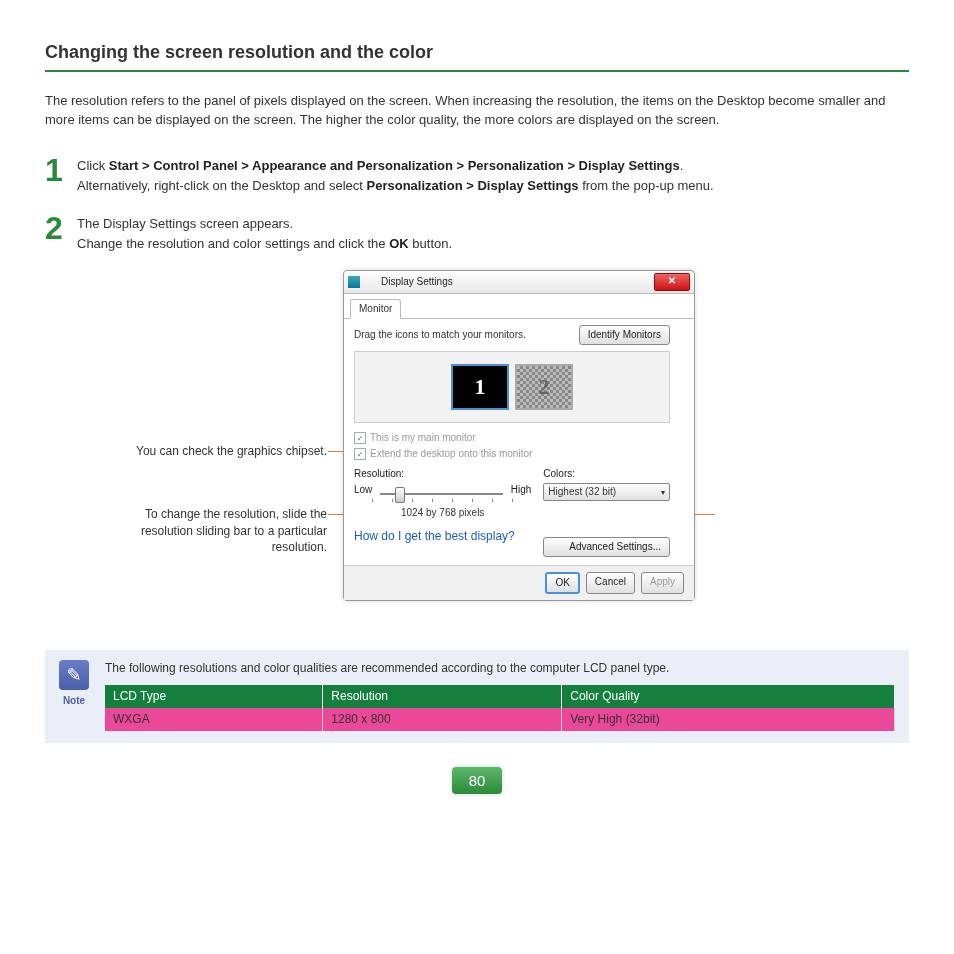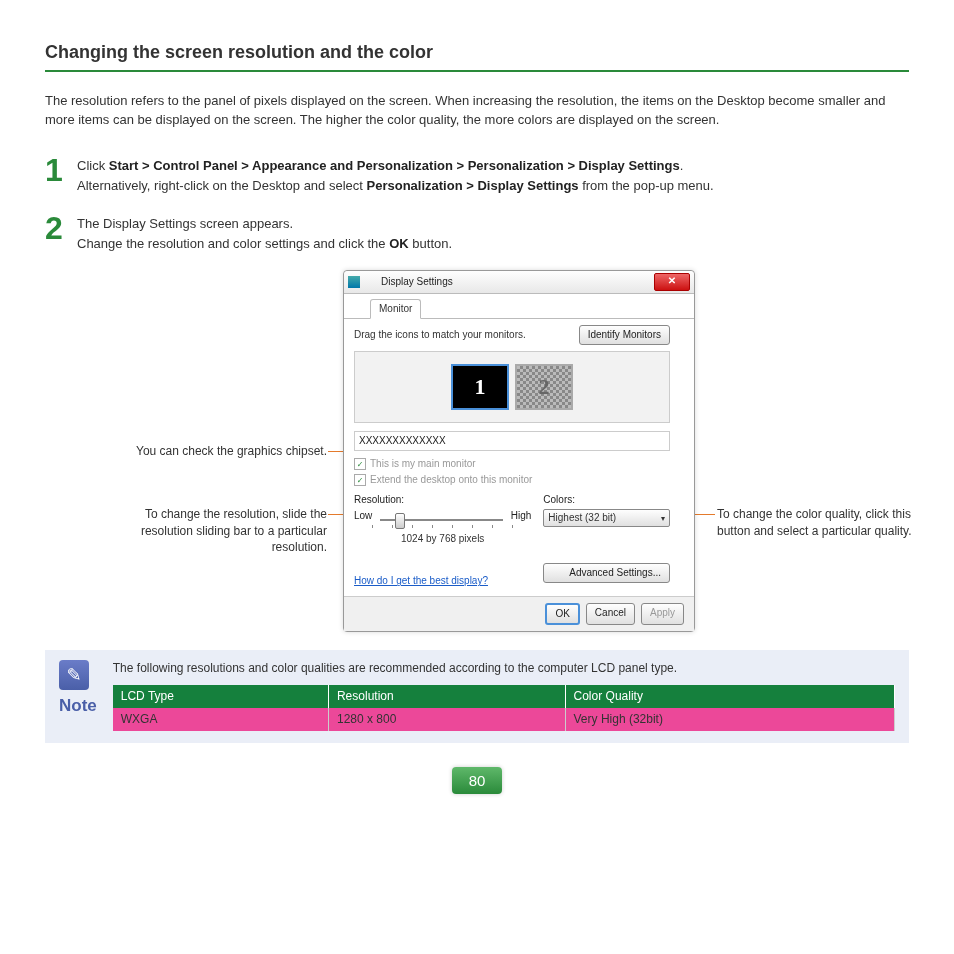--- a/index.html
+++ b/index.html
@@ -82,21 +82,21 @@
   }
   .tab-row { background: #fff; border-bottom: 1px solid #bbb; padding: 4px 6px 0 6px;}
   .tab {
     display: inline-block;
     background: #fff;
     border: 1px solid #bbb;
     border-bottom: 1px solid #fff;
     padding: 2px 8px;
     font-size: 10px;
     border-radius: 3px 3px 0 0;
-    position: relative; top: 1px; margin-left: 20px;
+    position: relative; top: 1px;
   }
   .content { background: #fff; padding: 6px 24px 8px 10px; }
   .row-top { display: flex; justify-content: space-between; align-items: center; margin-bottom: 6px; }
   .instr { font-size: 10px; }
   .btn {
     background: linear-gradient(#fefefe,#e0e0e0);
     border: 1px solid #888;
     border-radius: 3px;
     padding: 2px 8px;
     font-size: 10px;
@@ -153,21 +153,21 @@
   .combo {
     display:flex; align-items:center;
     border:1px solid #888;
     background:linear-gradient(#fefefe,#e0e0e0);
     padding:1px 4px;
     font-size:10px;
     justify-content:space-between;
     border-radius:2px;
   }
   .combo .arrow { font-size:8px; }
-  .link { color:#1a5cc8; text-decoration:underline; font-size:10px; display:inline-block; margin-top:28px;}
+  .link { color:#1a5cc8; font-size:12px; display:inline-block; margin-top:8px;}
   .adv-block { text-align:right; margin-top:4px;}
   .button-bar {
     background:#f0f0f0;
     border-top:1px solid #ccc;
     padding:6px 10px;
     display:flex;
     justify-content:flex-end;
     gap:6px;
   }
   .btn-primary { border:2px solid #4a90d9; }
@@ -190,21 +190,21 @@
   }
   .note-icon {
     width:30px; height:30px;
     background:linear-gradient(#6a7cc8,#4a5fa8);
     border-radius:4px;
     color:#fff;
     display:flex;align-items:center;justify-content:center;
     font-size:18px;
     margin-bottom:4px;
   }
-  .note-label{ color:#4a5fa8; font-size:17px; font-weight:bold; text-align:center;}
+  .note-label{ color:#4a5fa8; font-size:10px; font-weight:bold; text-align:center;}
   .note-body { flex:1; }
   .note-intro { font-size:12px; margin-bottom:8px;}
   table.lcd { border-collapse:collapse; width:100%; }
   table.lcd th {
     background:#15803d; color:#fff; font-weight:normal;
     text-align:left; padding:3px 8px; font-size:12px;
     border-right:1px solid #fff;
   }
   table.lcd td {
     background:#ec4899; padding:3px 8px; font-size:12px;
@@ -246,42 +246,40 @@
 </div>
 
 <div class="dialog-area">
 
   <div class="callout left" style="left:52px; top:173px;">You can check the graphics chipset.</div>
   <div class="co-line" style="left:283px; top:181px; width:30px;"></div>
 
   <div class="callout left" style="left:52px; top:236px;">To change the resolution, slide the resolution sliding bar to a particular resolution.</div>
   <div class="co-line" style="left:283px; top:244px; width:50px;"></div>
 
-  <div class="callout" style="left:672px; top:236px; width:210px;">To change the color quality, click this button and select a particular quality.</div>
   <div class="co-line" style="left:612px; top:244px; width:58px;"></div>
 
   <div class="dialog">
     <div class="titlebar">
       <div class="title-icon"></div>
       <div class="title-text">Display Settings</div>
       <div class="close-btn">✕</div>
     </div>
     <div class="tab-row">
       <div class="tab">Monitor</div>
     </div>
     <div class="content">
       <div class="row-top">
         <div class="instr">Drag the icons to match your monitors.</div>
         <div class="btn">Identify Monitors</div>
       </div>
       <div class="mon-area">
         <div class="mon mon1">1</div>
         <div class="mon mon2">2</div>
       </div>
-      <div class="chipset">XXXXXXXXXXXXX</div>
       <div class="chk-row">
         <span class="chk">✓</span>
         <span>This is my main monitor</span>
       </div>
       <div class="chk-row">
         <span class="chk">✓</span>
         <span>Extend the desktop onto this monitor</span>
       </div>
       <div class="lower">
         <div class="lower-left">

